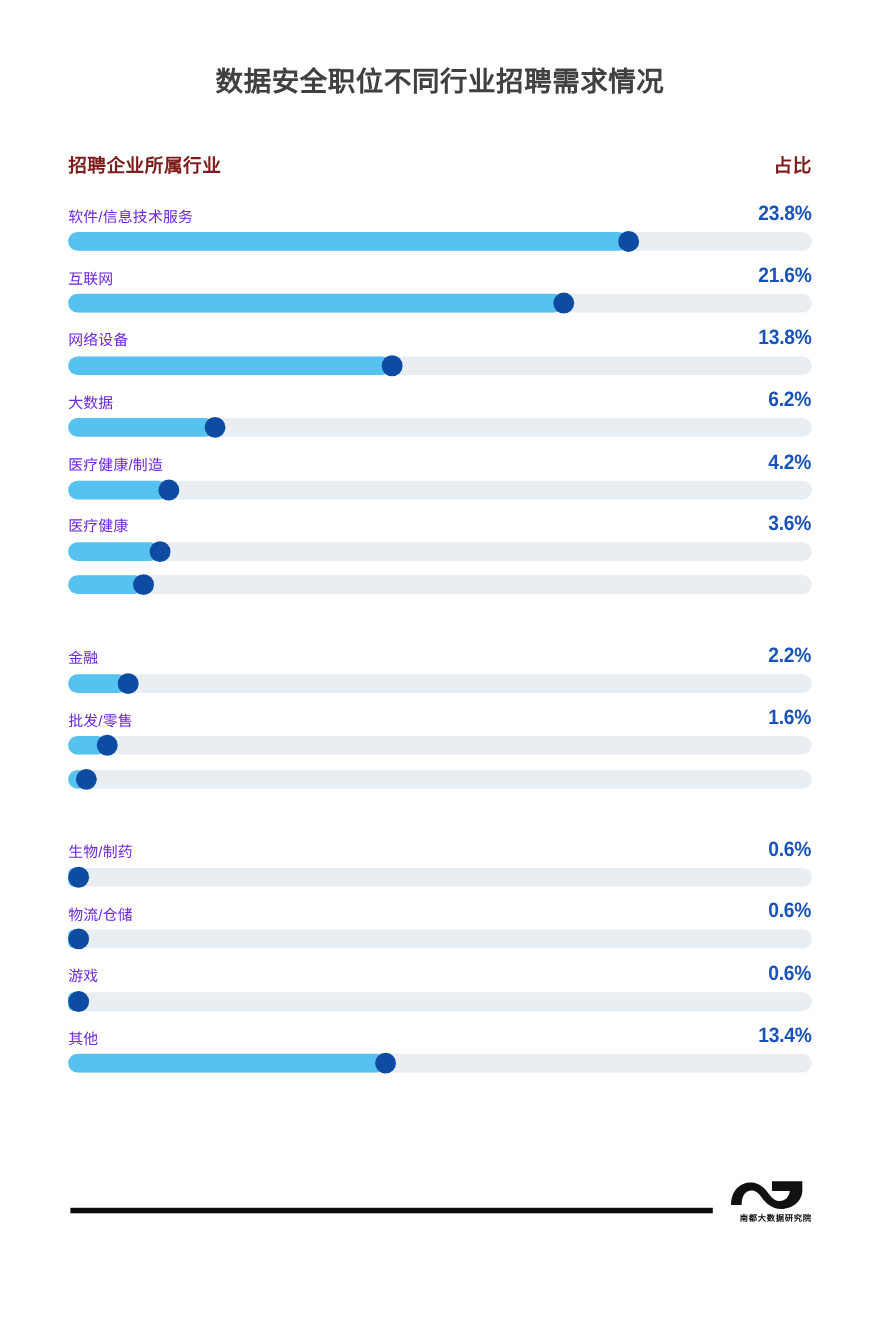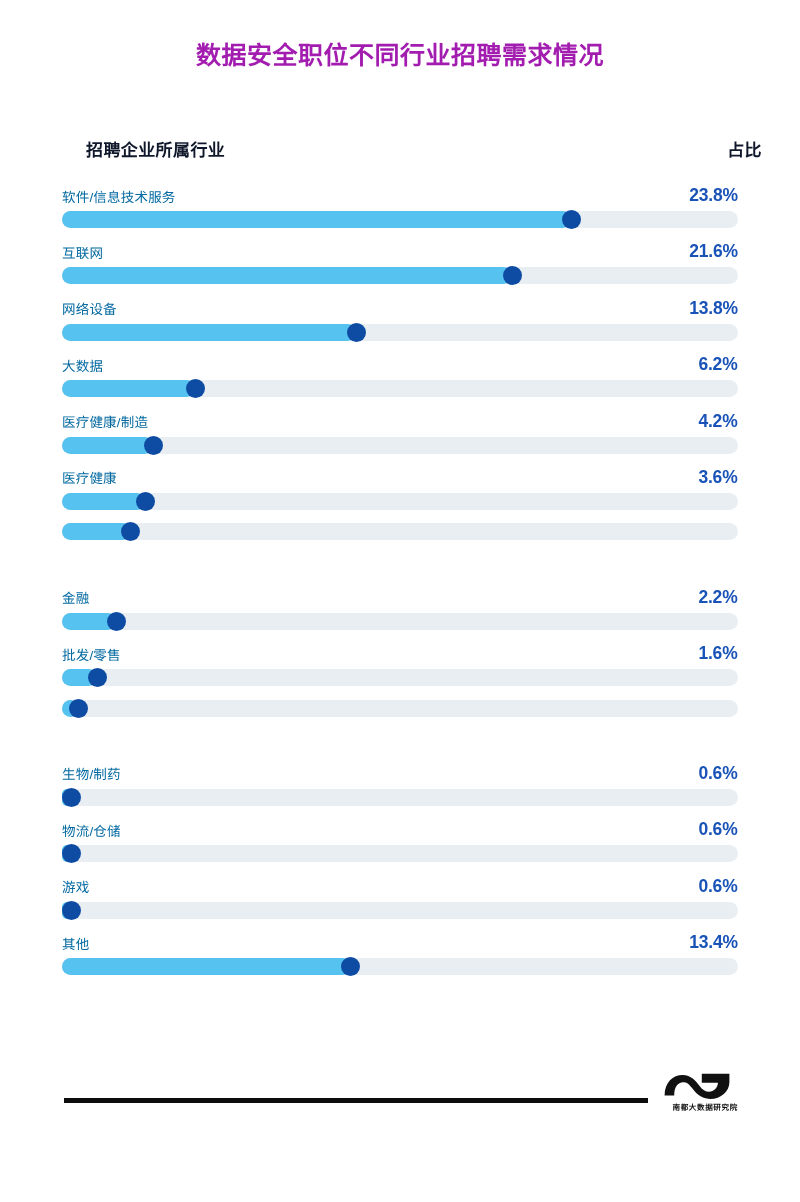--- a/index.html
+++ b/index.html
@@ -18,44 +18,43 @@
     height: 1202px;
     background: #ffffff;
     overflow: hidden;
     box-sizing: border-box;
   }
 
   
   .title {
     position: absolute;
     left: 0;
-    top: 40px;
+    top: 60px;
     width: 800px;
     text-align: center;
     font-size: 25px;
     font-weight: bold;
-    color: #a21caf;
+    color: #404040;
     letter-spacing: 0.5px;
     line-height: 1.2;
   }
 
   
   .table-head {
     position: absolute;
     left: 62px;
     top: 136px;
     width: 676px;
     display: flex;
     align-items: baseline;
     justify-content: space-between;
-    color: #0f172a;
+    color: #7f1d1d;
     font-size: 17px;
     font-weight: bold;
     letter-spacing: 0.4px;
-    margin-left: 24px;
   }
   .table-head .col-right {
     font-size: 17px;
     font-weight: bold;
   }
 
   
   .rows {
     position: absolute;
     left: 62px;
@@ -67,21 +66,21 @@
     height: 56.4px;
   }
   .row-top {
     display: flex;
     align-items: flex-end;
     justify-content: space-between;
     height: 26px;
   }
   .row-label {
     font-size: 13.5px;
-    color: #0369a1;
+    color: #6d28d9;
     letter-spacing: 0.2px;
     line-height: 1;
     white-space: nowrap;
   }
   .row-value {
     font-size: 19px;
     font-weight: bold;
     color: #1a53b8;
     line-height: 1;
     letter-spacing: -0.2px;

